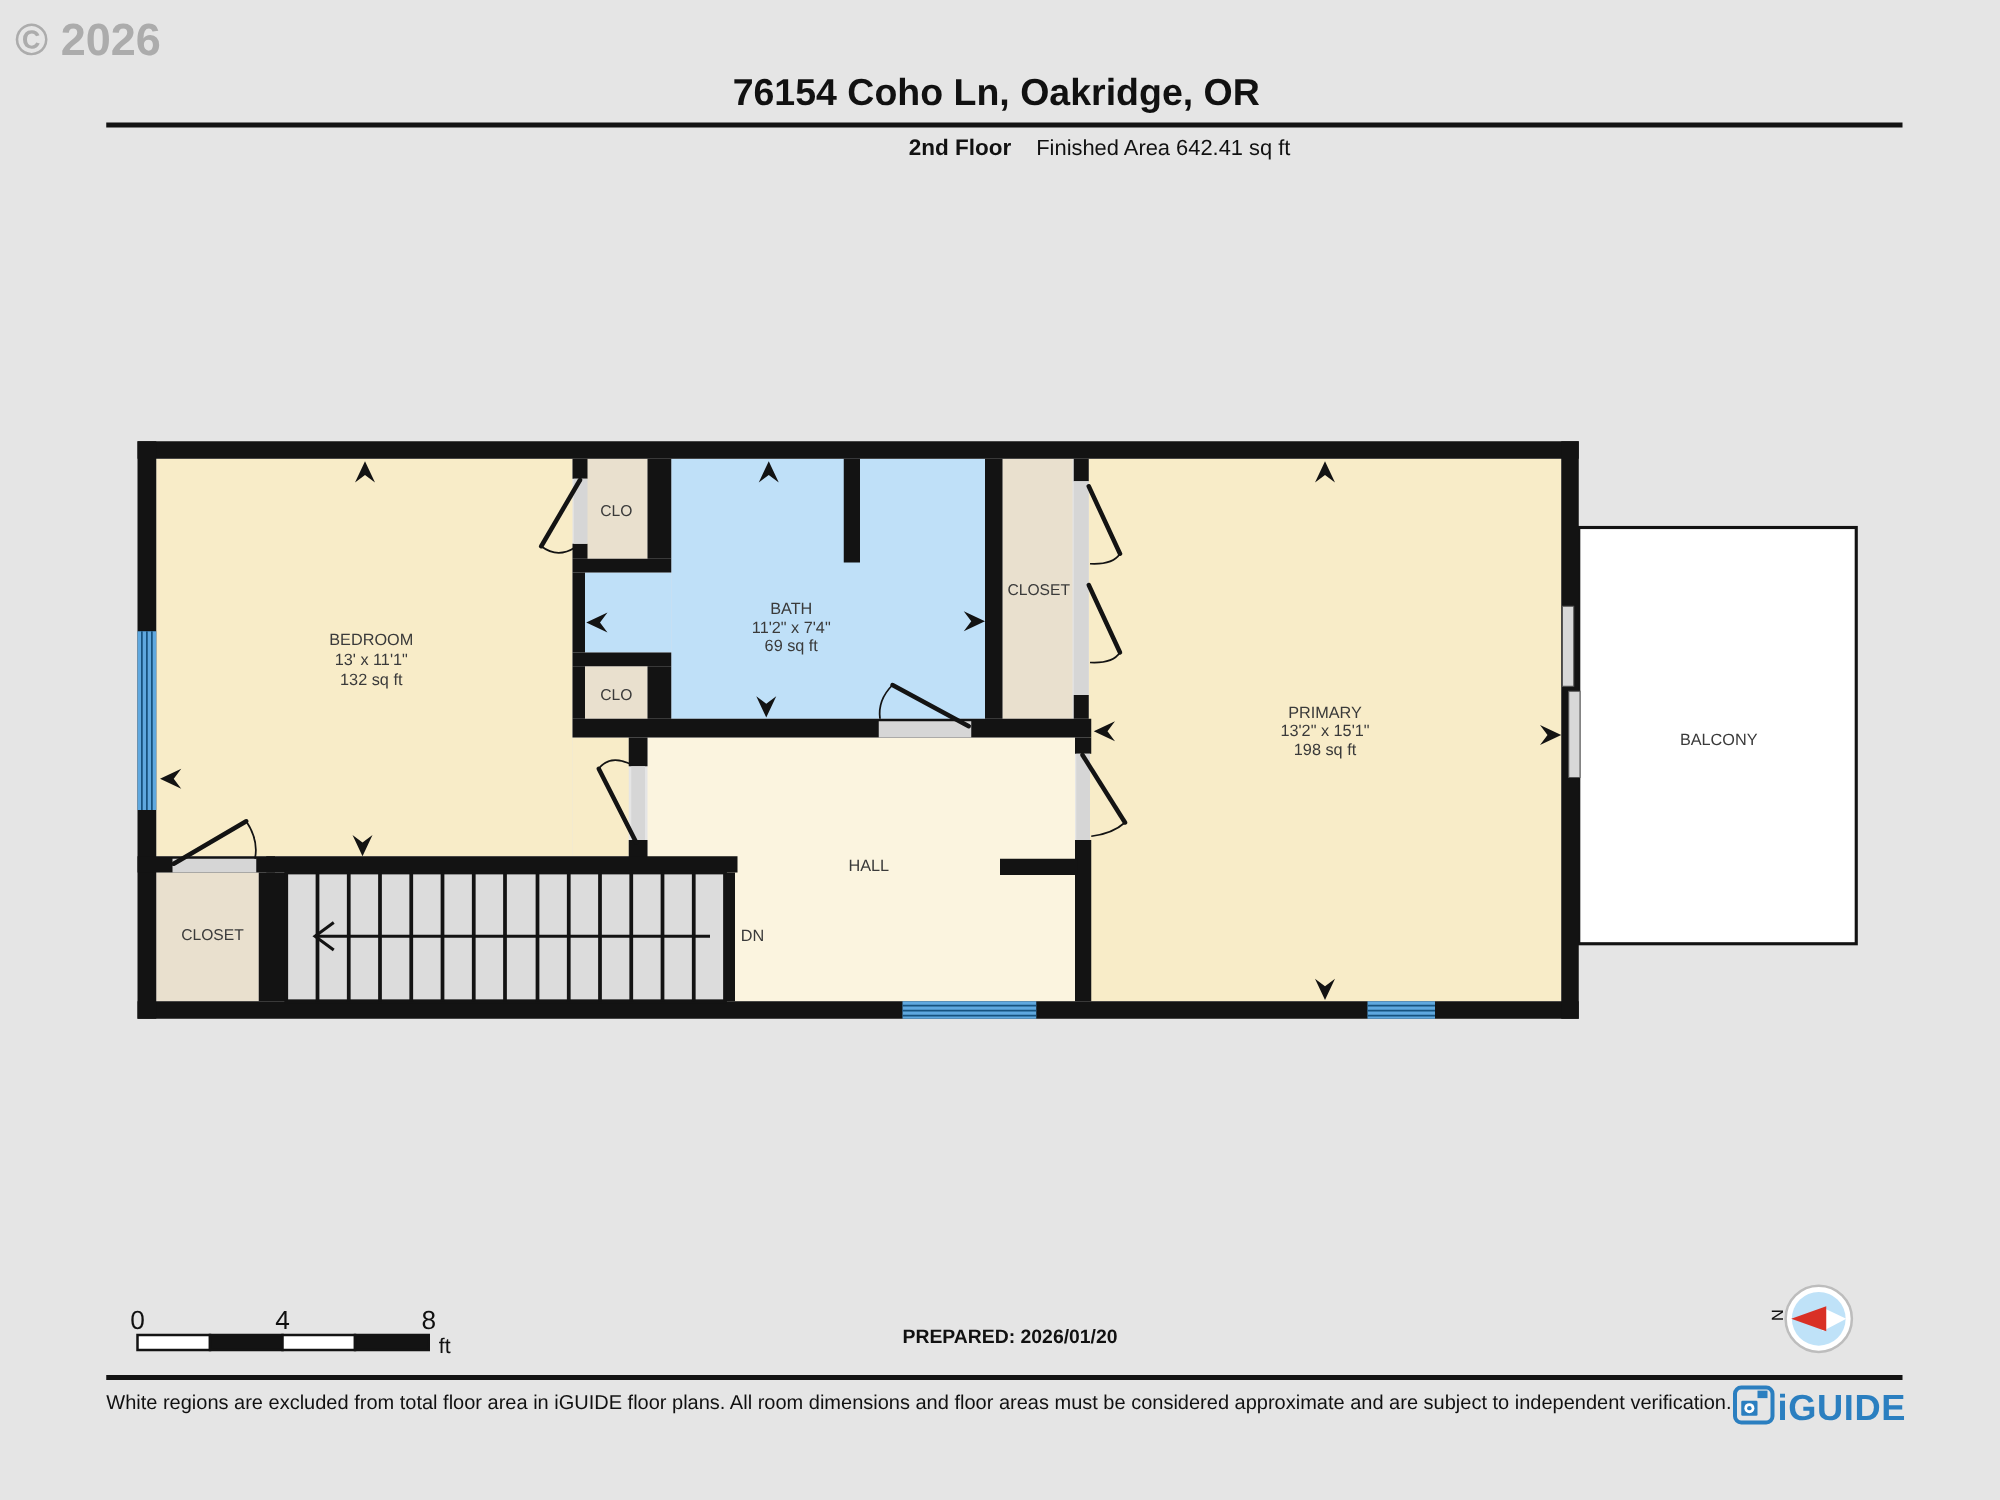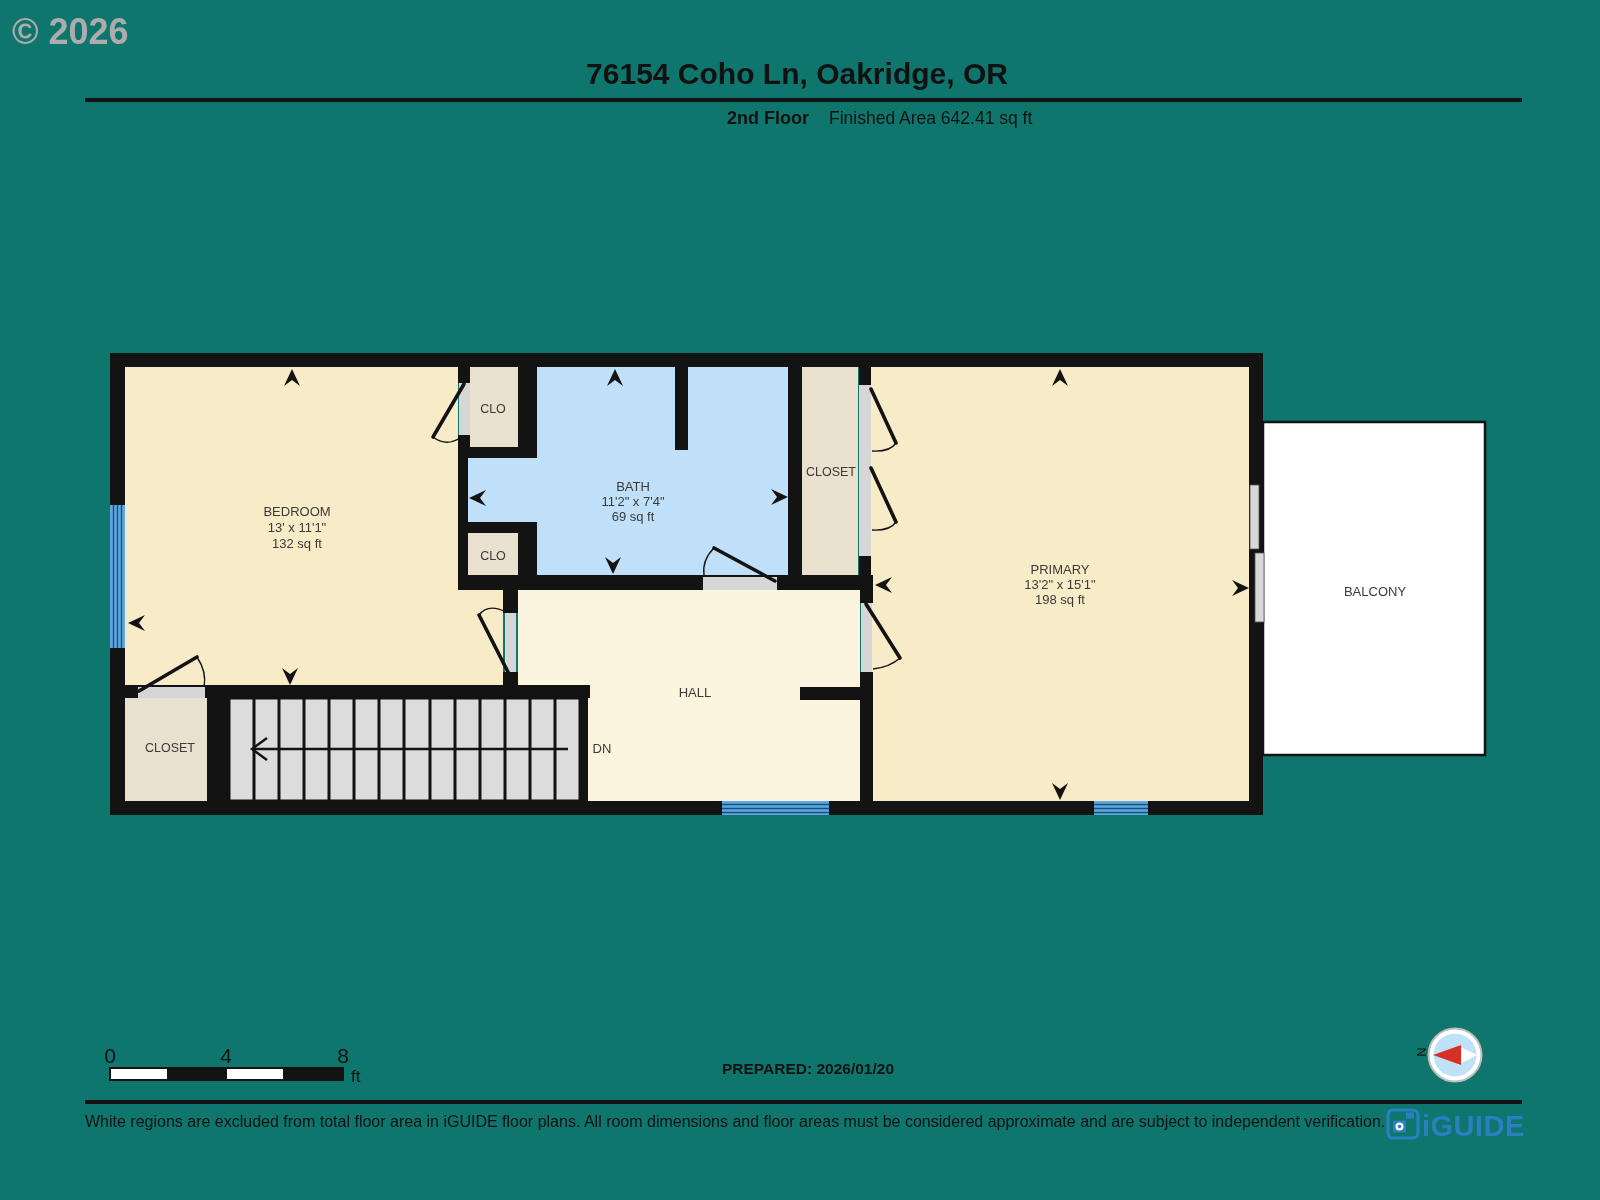--- a/index.html
+++ b/index.html
@@ -1,16 +1,16 @@
 <!DOCTYPE html>
 <html style="--wall: #131313; --bedroom-fill: #F8ECC8; --hall-fill: #FBF4DF; --bath-fill: #BFE0F8; --closet-fill: #E9E0CE; --stairs-fill: #DCDCDC; --window-blue: #5FA8DF; --window-stripe: #17527E; --door-sill: #D6D6D6; --balcony-fill: #FFFFFF; --logo-blue: #2B7FC0; --compass-blue: #BFE2F8; --compass-red: #D93025; --label-color: #3A3A3A;"><head>
 <meta charset="utf-8">
 <style>
   html,body{margin:0;padding:0;background:#ffffff;}
-  .page{position:relative;width:1600px;height:1200px;background:#0f766e;
+  .page{position:relative;width:1600px;height:1200px;background:#e5e5e5;
         font-family:"Liberation Sans", sans-serif;}
   svg{display:block;}
   svg text{font-family:"Liberation Sans", sans-serif;fill:#222;}
 
   .wall{fill:var(--wall,#131313);}
   .room-cream{fill:var(--bedroom-fill,#F8ECC8);}
   .room-hall{fill:var(--hall-fill,#FBF4DF);}
   .room-bath{fill:var(--bath-fill,#BFE0F8);}
   .room-closet{fill:var(--closet-fill,#E9E0CE);}
   .stairs-fill{fill:var(--stairs-fill,#DCDCDC);stroke:var(--wall,#131313);stroke-width:3;}

